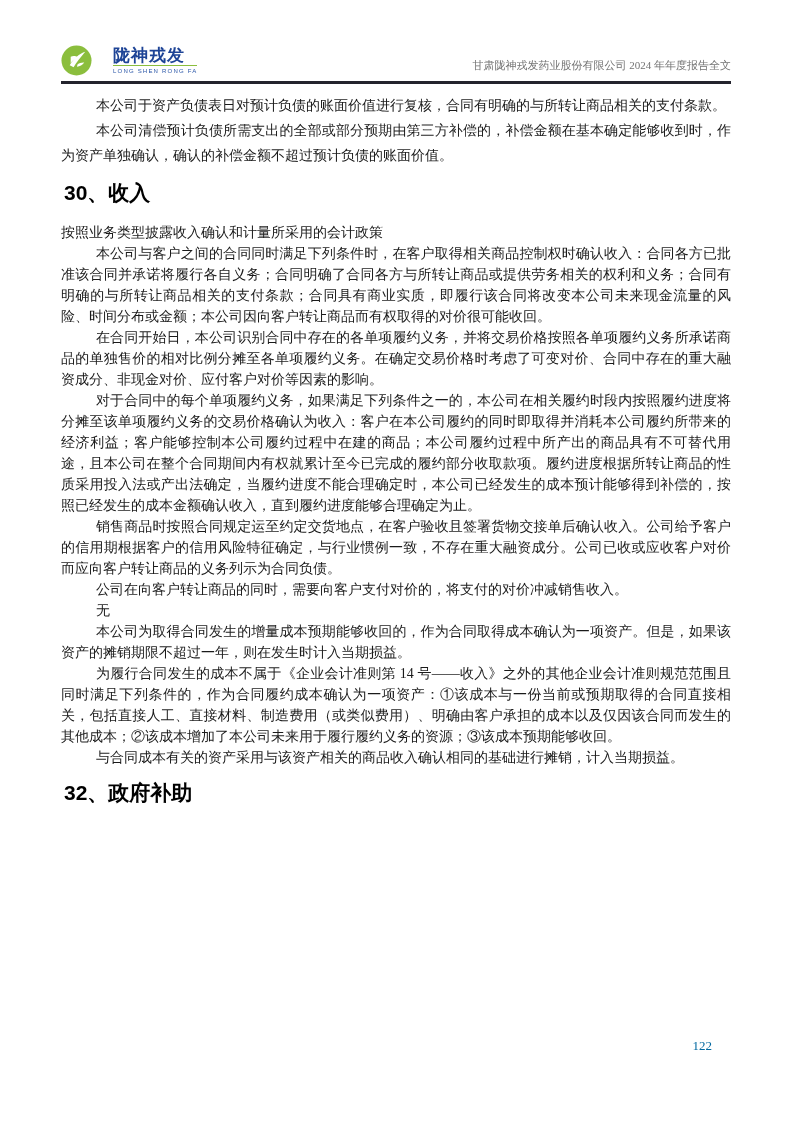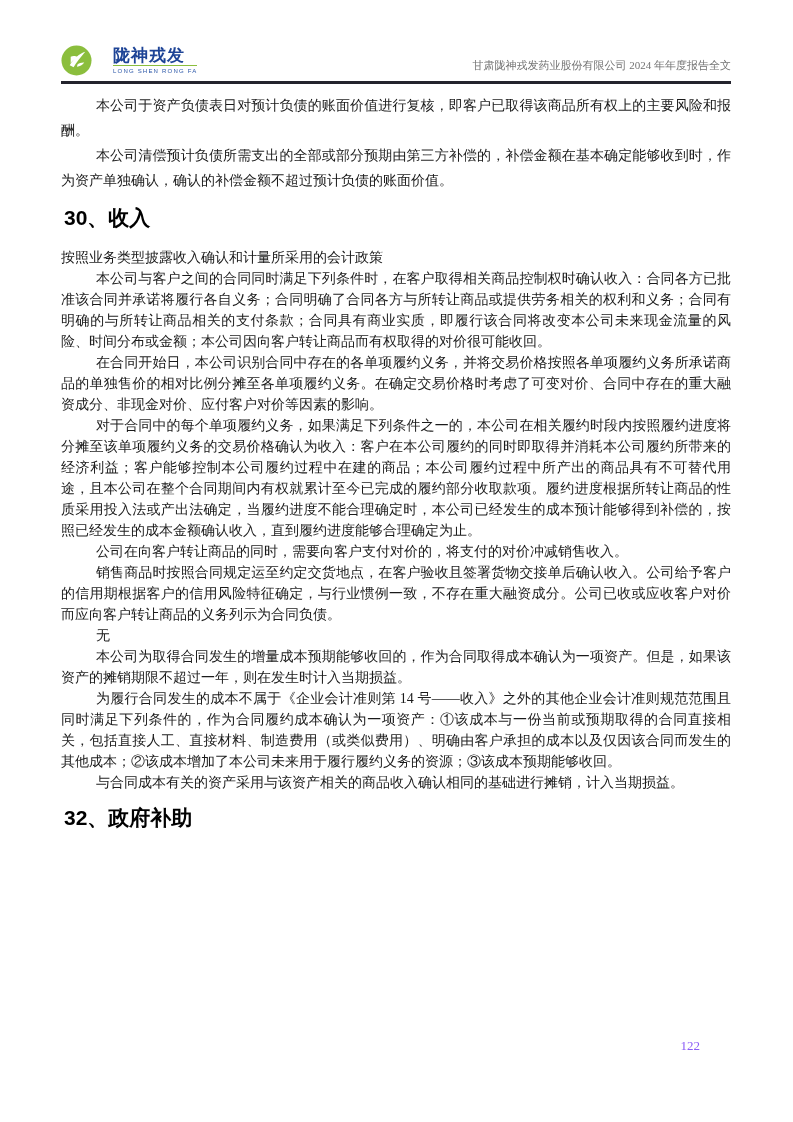--- a/index.html
+++ b/index.html
@@ -88,23 +88,23 @@
     line-height: 26px;
     margin: 12px 0 16px 0;
     padding-left: 3px;
     color: #000000;
   }
   .policy-line {
   }
   .page-number {
     position: absolute;
     top: 1038px;
-    right: 93px;
+    right: 81px;
     font-size: 13px;
-    color: #8b5cf6;
+    color: #0369a1;
   }
 </style>
 </head>
 <body>
 
 <header class="page-header">
   <div class="logo">
     <div class="logo-circle">
       <svg viewBox="0 0 32 32" width="31" height="31" aria-hidden="true">
         <circle cx="16" cy="16" r="15.5" fill="#8bbe3d"></circle>
@@ -115,30 +115,30 @@
     </div>
     <div class="logo-textcol">
       <div class="logo-cn">陇神戎发</div>
       <div class="logo-en">LONG SHEN RONG FA</div>
     </div>
   </div>
   <div class="header-title">甘肃陇神戎发药业股份有限公司 2024 年年度报告全文</div>
 </header>
 
 <main>
-  <p class="para intro indent">本公司于资产负债表日对预计负债的账面价值进行复核，即客户已取得该商品所有权上的主要风险和报酬。</p>
+  <p class="para intro indent">本公司于资产负债表日对预计负债的账面价值进行复核，合同有明确的与所转让商品相关的支付条款。</p>
   <p class="para intro indent">本公司清偿预计负债所需支出的全部或部分预期由第三方补偿的，补偿金额在基本确定能够收到时，作为资产单独确认，确认的补偿金额不超过预计负债的账面价值。</p>
 
   <h2 class="section-heading">30、收入</h2>
   <p class="para policy-line">按照业务类型披露收入确认和计量所采用的会计政策</p>
   <p class="para indent">本公司与客户之间的合同同时满足下列条件时，在客户取得相关商品控制权时确认收入：合同各方已批准该合同并承诺将履行各自义务；合同明确了合同各方与所转让商品或提供劳务相关的权利和义务；合同有明确的与所转让商品相关的支付条款；合同具有商业实质，即履行该合同将改变本公司未来现金流量的风险、时间分布或金额；本公司因向客户转让商品而有权取得的对价很可能收回。</p>
   <p class="para indent">在合同开始日，本公司识别合同中存在的各单项履约义务，并将交易价格按照各单项履约义务所承诺商品的单独售价的相对比例分摊至各单项履约义务。在确定交易价格时考虑了可变对价、合同中存在的重大融资成分、非现金对价、应付客户对价等因素的影响。</p>
   <p class="para indent">对于合同中的每个单项履约义务，如果满足下列条件之一的，本公司在相关履约时段内按照履约进度将分摊至该单项履约义务的交易价格确认为收入：客户在本公司履约的同时即取得并消耗本公司履约所带来的经济利益；客户能够控制本公司履约过程中在建的商品；本公司履约过程中所产出的商品具有不可替代用途，且本公司在整个合同期间内有权就累计至今已完成的履约部分收取款项。履约进度根据所转让商品的性质采用投入法或产出法确定，当履约进度不能合理确定时，本公司已经发生的成本预计能够得到补偿的，按照已经发生的成本金额确认收入，直到履约进度能够合理确定为止。</p>
+  <p class="para indent">销售商品时按照合同规定运至约定交货地点，在客户验收且签署货物交接单后确认收入。公司给予客户的信用期根据客户的信用风险特征确定，与行业惯例一致，不存在重大融资成分。公司已收或应收客户对价而应向客户转让商品的义务列示为合同负债。</p>
   <p class="para indent">公司在向客户转让商品的同时，需要向客户支付对价的，将支付的对价冲减销售收入。</p>
-  <p class="para indent">销售商品时按照合同规定运至约定交货地点，在客户验收且签署货物交接单后确认收入。公司给予客户的信用期根据客户的信用风险特征确定，与行业惯例一致，不存在重大融资成分。公司已收或应收客户对价而应向客户转让商品的义务列示为合同负债。</p>
   <p class="para indent">无</p>
 
   <p class="para indent">本公司为取得合同发生的增量成本预期能够收回的，作为合同取得成本确认为一项资产。但是，如果该资产的摊销期限不超过一年，则在发生时计入当期损益。</p>
   <p class="para indent">为履行合同发生的成本不属于《企业会计准则第 14 号——收入》之外的其他企业会计准则规范范围且同时满足下列条件的，作为合同履约成本确认为一项资产：①该成本与一份当前或预期取得的合同直接相关，包括直接人工、直接材料、制造费用（或类似费用）、明确由客户承担的成本以及仅因该合同而发生的其他成本；②该成本增加了本公司未来用于履行履约义务的资源；③该成本预期能够收回。</p>
   <p class="para indent">与合同成本有关的资产采用与该资产相关的商品收入确认相同的基础进行摊销，计入当期损益。</p>
 
   <h2 class="section-heading">32、政府补助</h2>
 </main>
 
 <footer>

